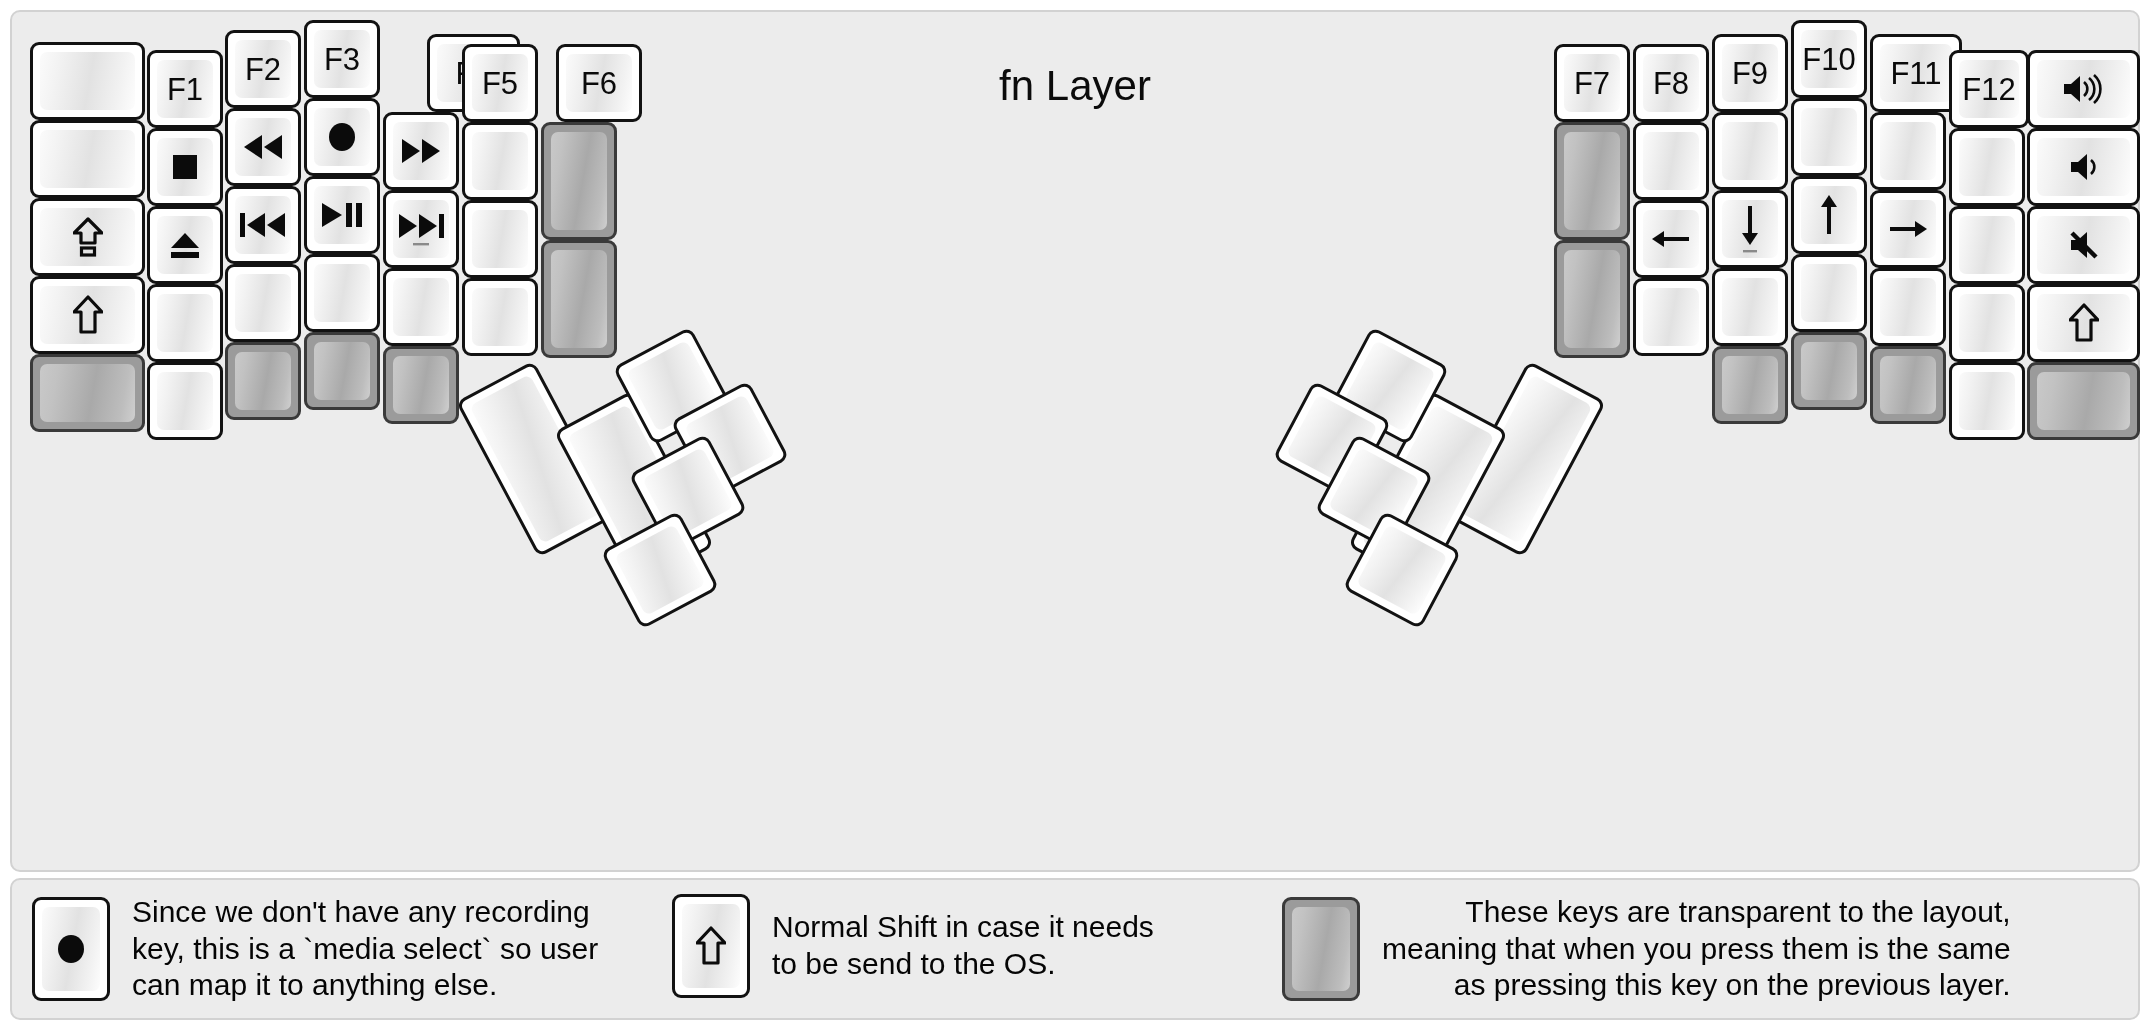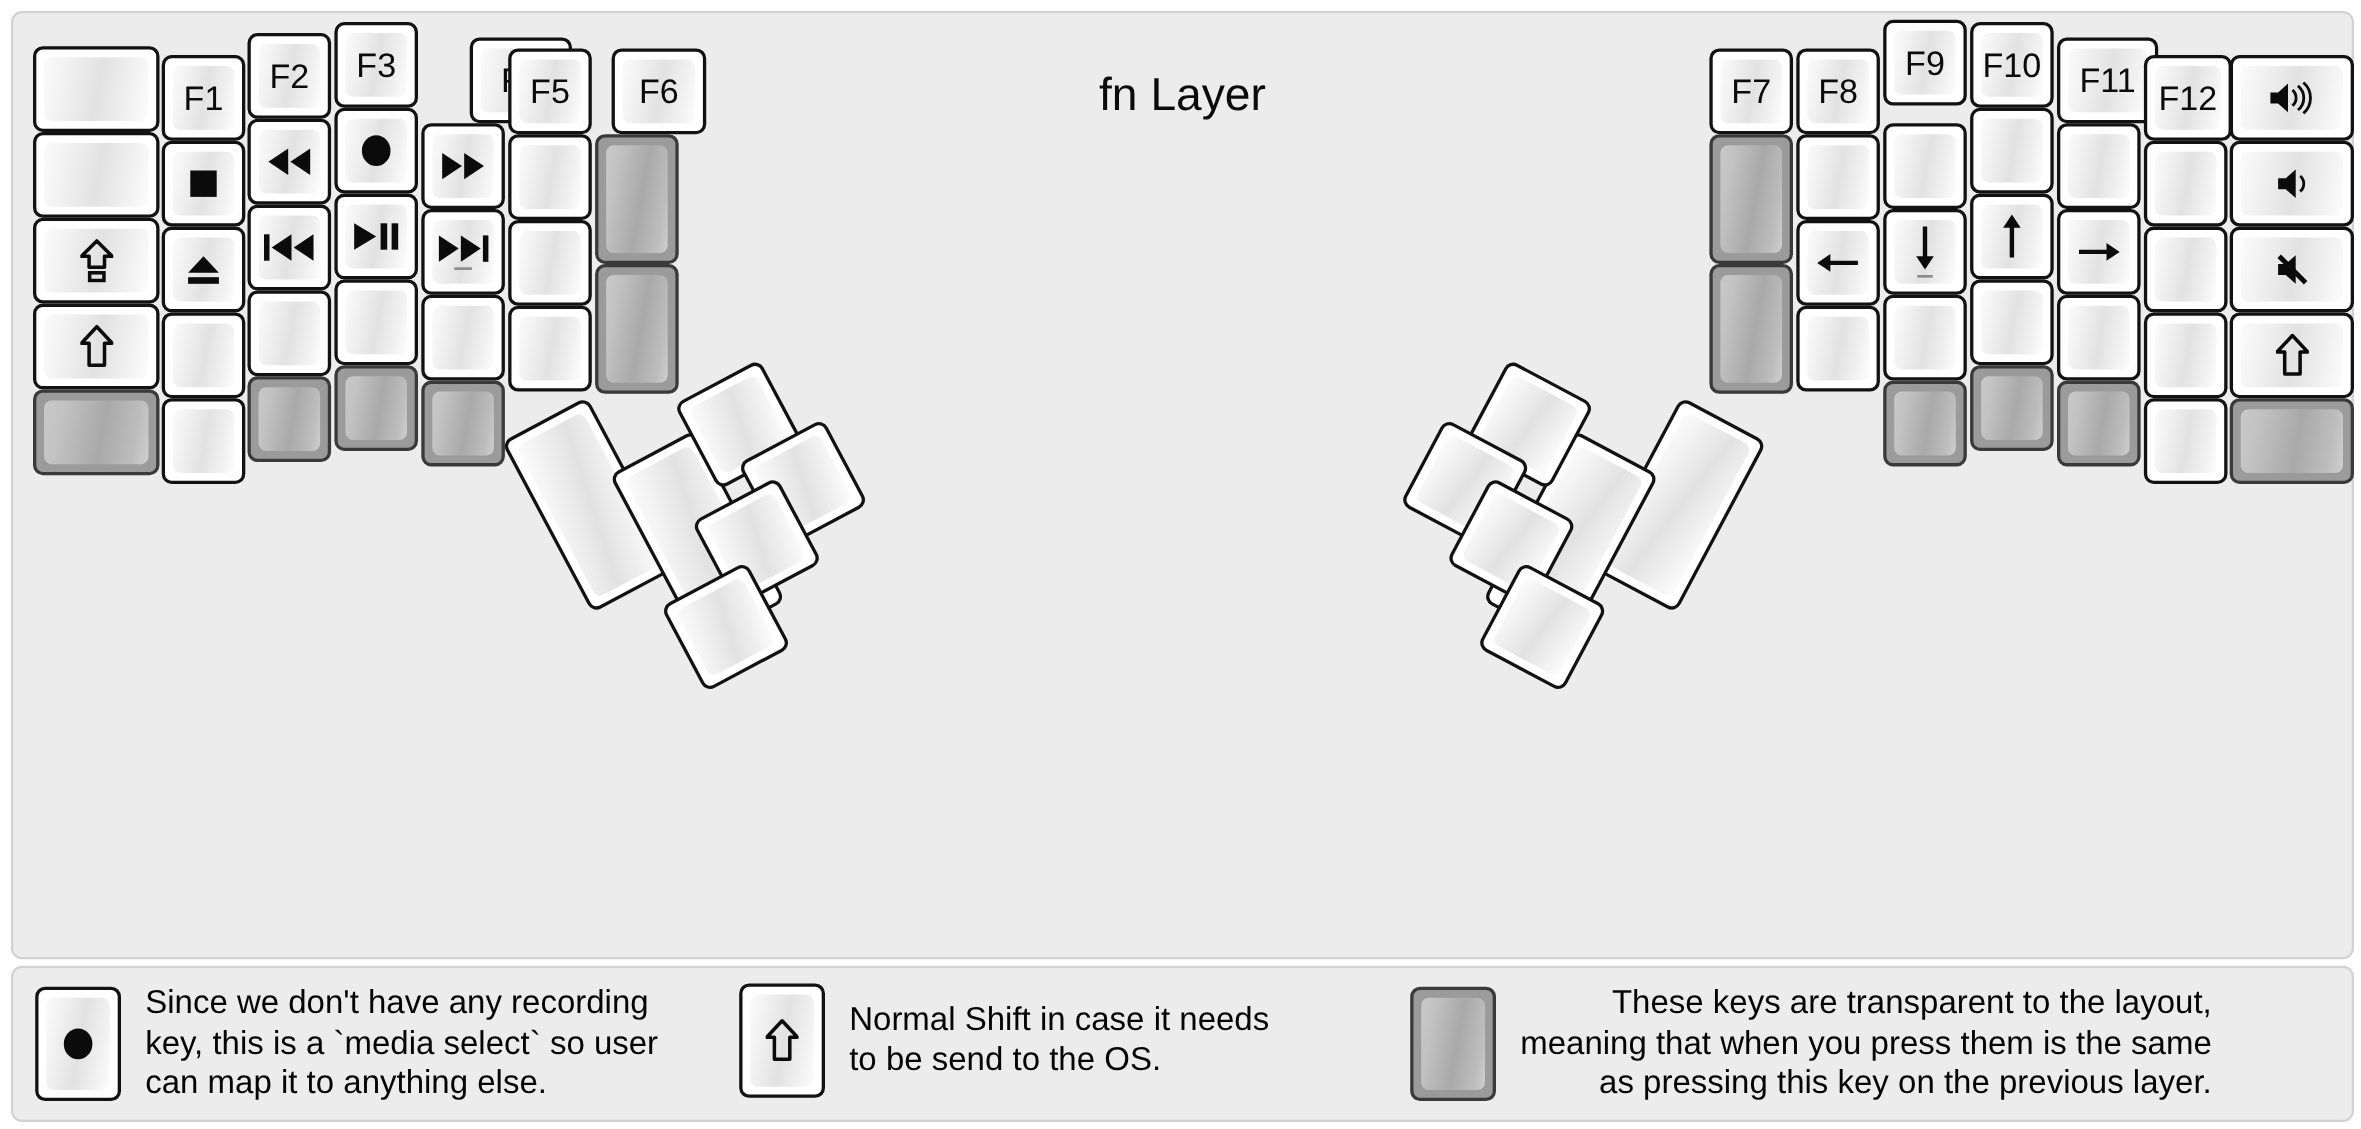--- a/index.html
+++ b/index.html
@@ -271,21 +271,21 @@
               <svg width="40" height="26" viewBox="0 0 40 26" xmlns="http://www.w3.org/2000/svg">
                 <line x1="38" y1="13" x2="9" y2="13" stroke="#0b0b0b" stroke-width="4"></line>
                 <polygon points="1,13 13,5 13,21" fill="#0b0b0b"></polygon>
               </svg>
             </span>
           </div>
         </div>
         <div class="key" style="left: 1621px; top: 266px; width: 76px; height: 78px;">
           <div class="cap"></div>
         </div>
-        <div class="key" style="left: 1700px; top: 6px; width: 76px; height: 78px;">
+        <div class="key" style="left: 1700px; top: 22px; width: 76px; height: 78px;">
           <div class="cap">
             <span class="lbl">F9</span>
           </div>
         </div>
         <div class="key" style="left: 1700px; top: 100px; width: 76px; height: 78px;">
           <div class="cap"></div>
         </div>
         <div class="key" style="left: 1700px; top: 178px; width: 76px; height: 78px;">
           <div class="cap">
             <span class="glyph">

